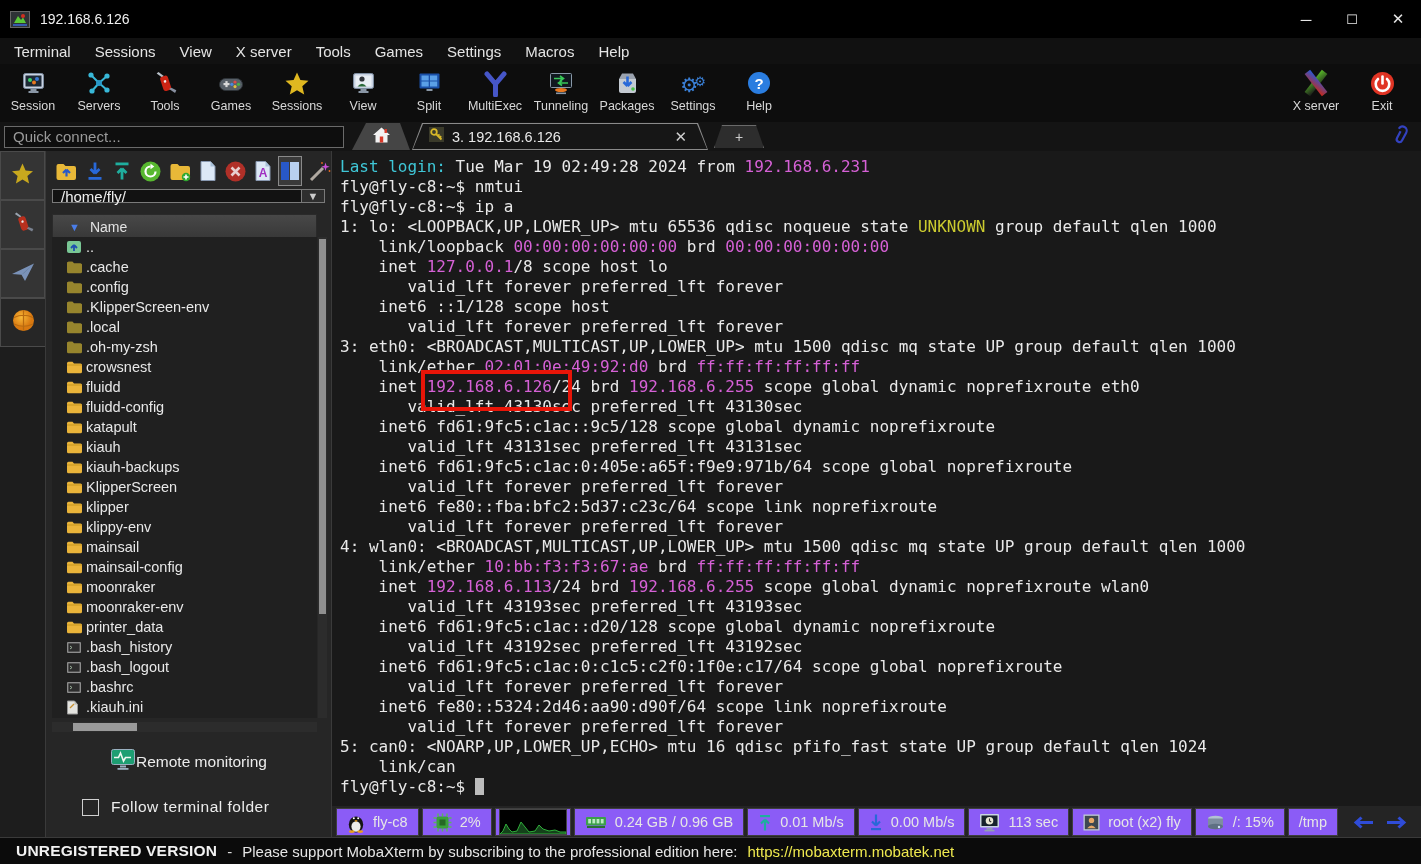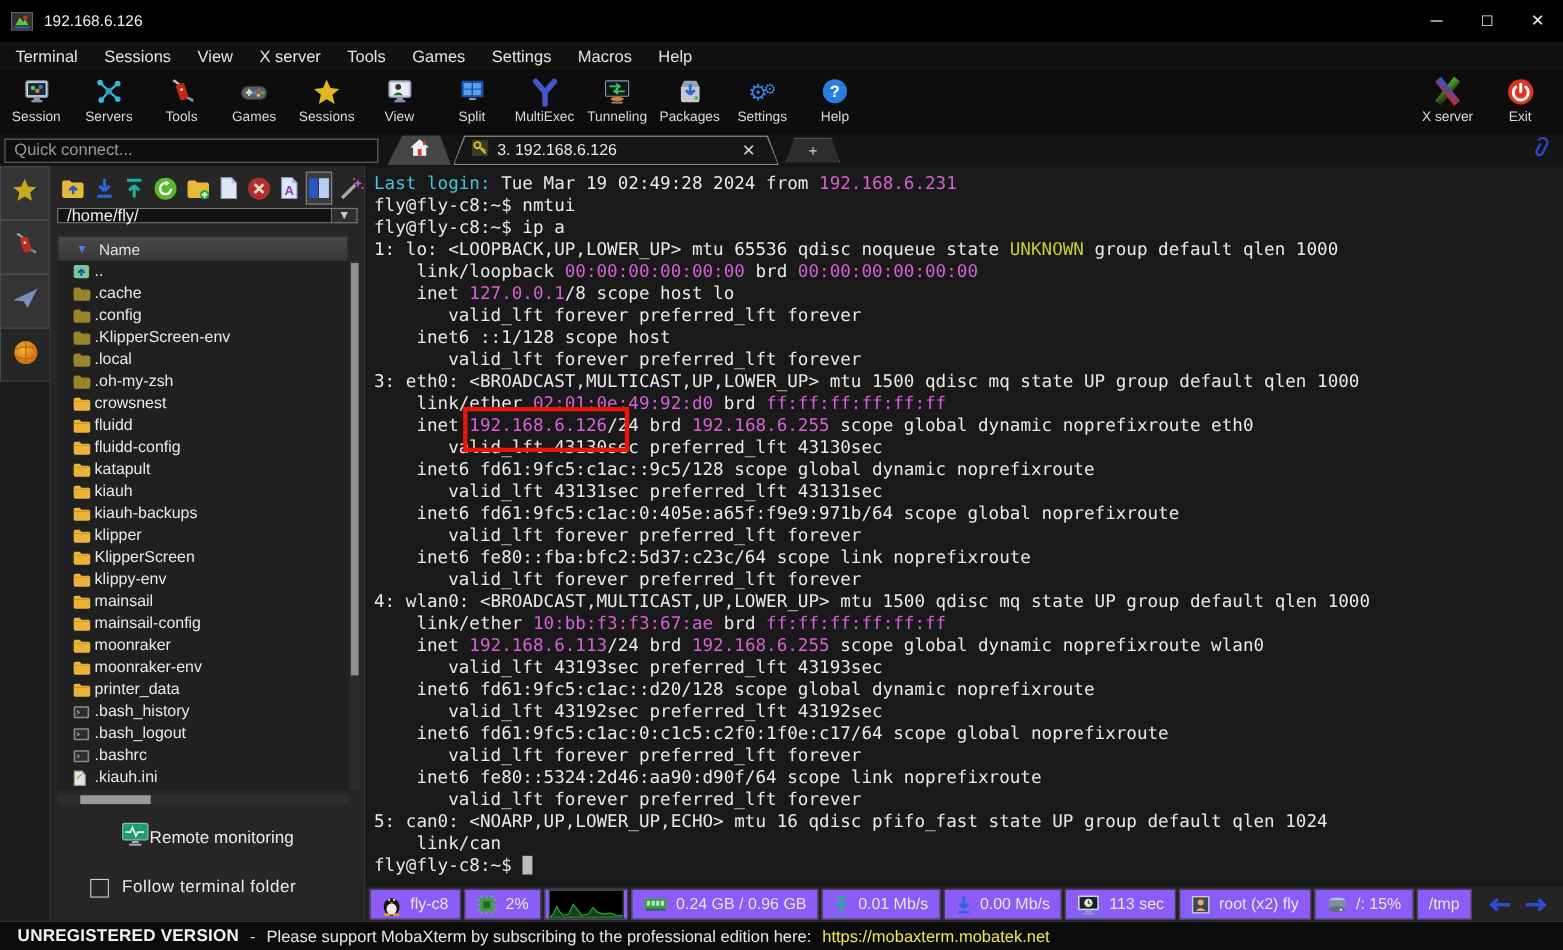--- a/index.html
+++ b/index.html
@@ -563,30 +563,30 @@
           </span>
           <span class="f-nm">kiauh-backups</span>
         </div>
         <div class="fp-row">
           <span class="f-ic">
             <svg width="17" height="14">
               <path d="M1 3.2 a1.5 1.5 0 0 1 1.5 -1.5 h4 l1.5 1.8 h6.5 a1.5 1.5 0 0 1 1.5 1.5 v6.8 a1.5 1.5 0 0 1 -1.5 1.5 h-12 a1.5 1.5 0 0 1 -1.5 -1.5 Z" fill="#eab43a"></path>
               <path d="M1 5 h15" stroke="#c9981f" stroke-width="1"></path>
             </svg>
           </span>
+          <span class="f-nm">KlipperScreen</span>
+        </div>
+        <div class="fp-row">
+          <span class="f-ic">
+            <svg width="17" height="14">
+              <path d="M1 3.2 a1.5 1.5 0 0 1 1.5 -1.5 h4 l1.5 1.8 h6.5 a1.5 1.5 0 0 1 1.5 1.5 v6.8 a1.5 1.5 0 0 1 -1.5 1.5 h-12 a1.5 1.5 0 0 1 -1.5 -1.5 Z" fill="#eab43a"></path>
+              <path d="M1 5 h15" stroke="#c9981f" stroke-width="1"></path>
+            </svg>
+          </span>
           <span class="f-nm">klipper</span>
-        </div>
-        <div class="fp-row">
-          <span class="f-ic">
-            <svg width="17" height="14">
-              <path d="M1 3.2 a1.5 1.5 0 0 1 1.5 -1.5 h4 l1.5 1.8 h6.5 a1.5 1.5 0 0 1 1.5 1.5 v6.8 a1.5 1.5 0 0 1 -1.5 1.5 h-12 a1.5 1.5 0 0 1 -1.5 -1.5 Z" fill="#eab43a"></path>
-              <path d="M1 5 h15" stroke="#c9981f" stroke-width="1"></path>
-            </svg>
-          </span>
-          <span class="f-nm">KlipperScreen</span>
         </div>
         <div class="fp-row">
           <span class="f-ic">
             <svg width="17" height="14">
               <path d="M1 3.2 a1.5 1.5 0 0 1 1.5 -1.5 h4 l1.5 1.8 h6.5 a1.5 1.5 0 0 1 1.5 1.5 v6.8 a1.5 1.5 0 0 1 -1.5 1.5 h-12 a1.5 1.5 0 0 1 -1.5 -1.5 Z" fill="#eab43a"></path>
               <path d="M1 5 h15" stroke="#c9981f" stroke-width="1"></path>
             </svg>
           </span>
           <span class="f-nm">klippy-env</span>
         </div>

